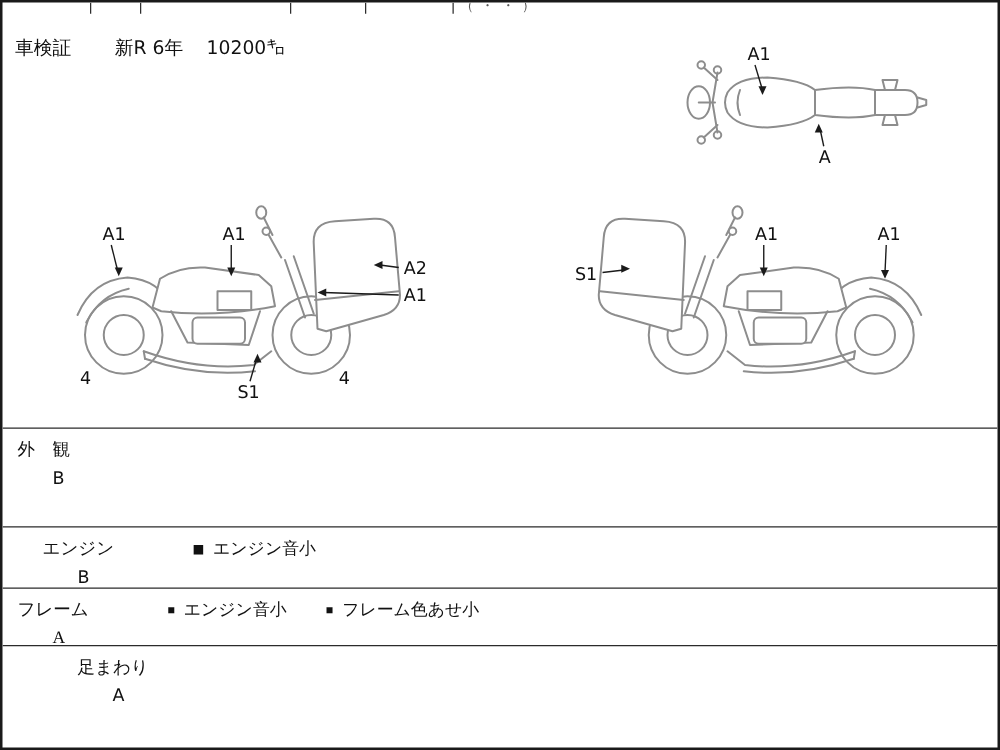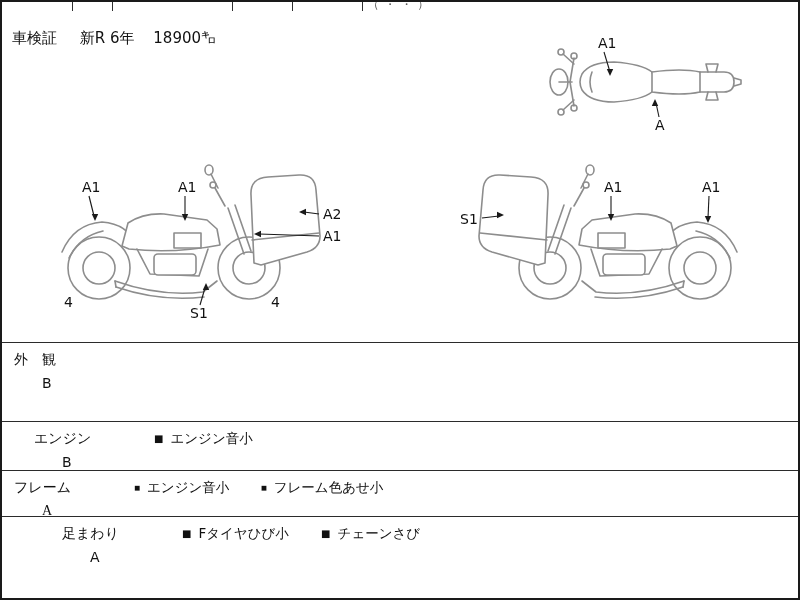--- a/index.html
+++ b/index.html
@@ -7,21 +7,21 @@
     position:relative; width:800px; height:600px; box-sizing:border-box;
     border:2px solid #1a1a1a; background:#fff; overflow:hidden;
     font-family:"DejaVu Sans","Liberation Sans",sans-serif; color:#111;
   }
   
   .top-strip { position:absolute; top:0; left:0; right:0; height:10px; overflow:hidden; z-index:3; }
   .tick { position:absolute; top:0; width:1px; height:9px; background:#2e2e2e; }
   .top-frag { position:absolute; top:-5px; left:366px; font-size:11px; color:#555; letter-spacing:1px; white-space:nowrap; }
   
   .reg-line { position:absolute; top:27px; left:10px; z-index:2; font-size:15px; white-space:nowrap; }
-  .reg-title { margin-right:18px; }
+  .reg-title { margin-right:30px; }
   .reg-year  { margin-right:14px; }
   
   .diagram-svg { position:absolute; top:0; left:0; z-index:1; }
   .art  { fill:none; stroke:#8d8d8d; stroke-width:1.6; stroke-linecap:round; stroke-linejoin:round; }
   .artf { fill:#ffffff; stroke:#8d8d8d; stroke-width:1.6; stroke-linejoin:round; }
   .leader { stroke:#1a1a1a; stroke-width:1.1; }
   .ah { fill:#1a1a1a; stroke:none; }
   .dlabel { font-size:14px; fill:#111; font-family:"DejaVu Sans","Liberation Sans",sans-serif; }
   
   .grade-table { position:absolute; left:0; right:0; top:340px; bottom:0; display:flex; flex-direction:column; z-index:2; }
@@ -46,21 +46,21 @@
     <span class="tick" style="left:110px"></span>
     <span class="tick" style="left:230px"></span>
     <span class="tick" style="left:290px"></span>
     <span class="tick" style="left:360px"></span>
     <span class="top-frag">（ ・ ・ ）</span>
   </div>
 
   <div class="reg-line">
     <span class="reg-title">車検証</span>
     <span class="reg-year">新R 6年</span>
-    <span class="reg-km">18900㌔</span>
+    <span class="reg-km">10200㌔</span>
   </div>
 
   <svg class="diagram-svg" width="800" height="340" viewBox="0 0 800 340">
     <defs>
       <g id="bike-side">
         <circle class="art" cx="97" cy="266" r="31"></circle>
         <circle class="art" cx="97" cy="266" r="16"></circle>
         <circle class="art" cx="247" cy="266" r="31"></circle>
         <circle class="art" cx="247" cy="266" r="16"></circle>
         <path class="art" d="M 60 250 Q 72 222 100 220 Q 126 222 134 243"></path>
@@ -191,20 +191,16 @@
         <span class="remark"><span class="bullet">■</span><span>エンジン音小</span></span>
         <span class="remark"><span class="bullet">■</span><span>フレーム色あせ小</span></span>
       </div>
     </div>
 
     <div class="grow r3">
       <div class="cat-cell">
         <div class="cat-name">足まわり</div>
         <div class="cat-grade">A</div>
       </div>
-      <div class="remarks">
-        <span class="remark"><span class="bullet">■</span><span>Fタイヤひび小</span></span>
-        <span class="remark"><span class="bullet">■</span><span>チェーンさび</span></span>
-      </div>
     </div>
 
   </div>
 </div>
 
 </body></html>

